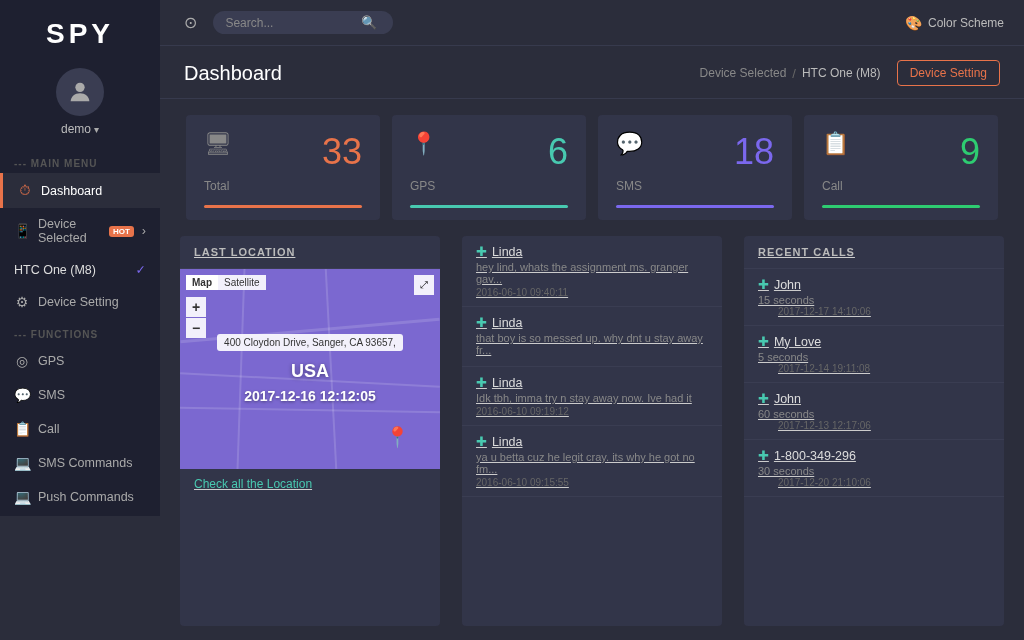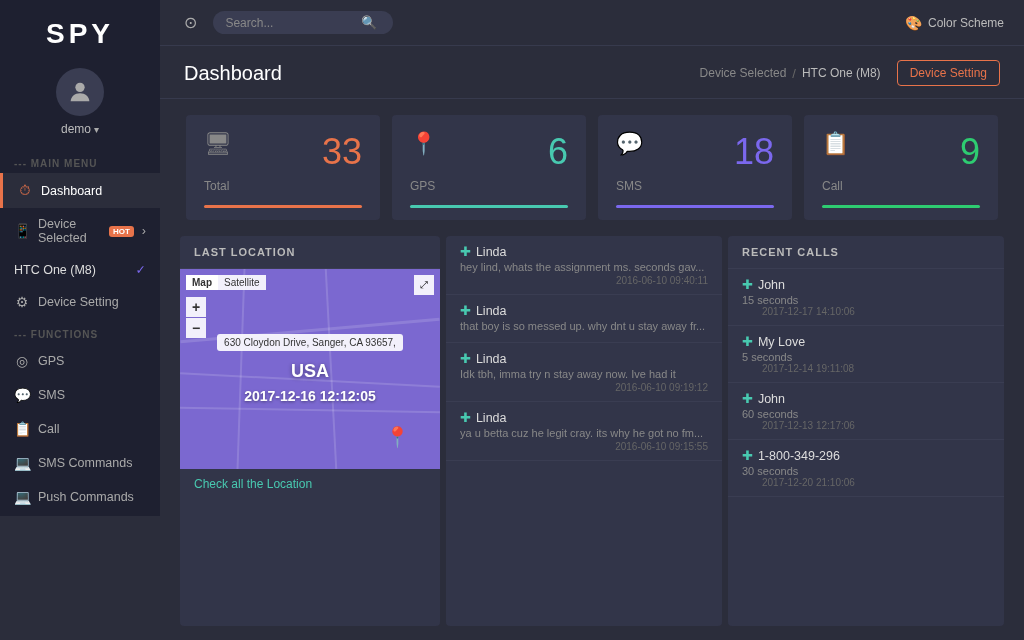--- a/index.html
+++ b/index.html
@@ -193,24 +193,25 @@
     .stat-bar { height: 3px; border-radius: 2px; margin-top: 8px; }
     .stat-bar.orange { background: linear-gradient(to right, #e8734a, #e8734a); }
     .stat-bar.teal { background: #48c9b0; }
     .stat-bar.purple { background: #7b68ee; }
     .stat-bar.green { background: #2ecc71; }
 
     
     #content-body {
       flex: 1;
       display: flex;
-      gap: 6px;
+      gap: 22px;
       padding: 0 20px 14px 20px;
       overflow: hidden;
       background: #2b2d3b;
+      text-decoration: underline;
     }
 
     
     .panel {
       background: #323549;
       border-radius: 4px;
       display: flex;
       flex-direction: column;
       overflow: hidden;
     }
@@ -369,21 +370,21 @@
       display: flex;
       align-items: center;
       gap: 5px;
       color: #ddd;
       font-size: 12.5px;
       font-weight: 500;
       margin-bottom: 2px;
     }
     .contact-icon { color: #48c9b0; font-size: 13px; }
     .msg-text { color: #888; font-size: 11px; margin-bottom: 2px; }
-    .msg-time { color: #666; font-size: 10px; text-align: right; }
+    .msg-time { color: #666; font-size: 10px; }
     .call-duration { color: #888; font-size: 11px; }
     .call-time { color: #666; font-size: 10px; margin-left: 20px; }
   </style>
 </head>
 <body>
 
 <nav id="sidebar">
   <div id="sidebar-logo">SPY</div>
 
   <div id="sidebar-avatar-wrap">
@@ -512,21 +513,21 @@
       <div class="panel-header">LAST LOCATION</div>
       <div id="map-container">
         <div class="map-bg">
 
           <div class="map-road" style="top:60px;left:0;width:100%;height:3px;transform:rotate(-5deg)"></div>
           <div class="map-road" style="top:110px;left:0;width:100%;height:2px;transform:rotate(3deg)"></div>
           <div class="map-road" style="top:0;left:60px;width:2px;height:100%;transform:rotate(2deg)"></div>
           <div class="map-road" style="top:0;left:150px;width:2px;height:100%;transform:rotate(-3deg)"></div>
           <div class="map-road" style="top:140px;left:0;width:100%;height:2px;transform:rotate(1deg)"></div>
           <div class="map-label-overlay">
-            <div class="map-address">630 Cloydon Drive, Sanger, CA 93657,</div>
+            <div class="map-address">400 Cloydon Drive, Sanger, CA 93657,</div>
             <div class="map-country">USA</div>
             <div class="map-datetime">2017-12-16 12:12:05</div>
           </div>
           <div class="map-type-bar">
             <button class="map-type-btn active">Map</button>
             <button class="map-type-btn">Satellite</button>
           </div>
           <div class="map-controls">
             <button class="map-ctrl-btn">+</button>
             <button class="map-ctrl-btn">−</button>
@@ -538,21 +539,21 @@
       <a id="check-location-link">Check all the Location</a>
     </div>
 
     <div class="panel" id="messages-panel">
       <div class="msg-list" id="msg-list">
           <div class="msg-item">
       <div class="msg-name">
         <span class="contact-icon">✚</span>
         <span>Linda</span>
       </div>
-      <div class="msg-text">hey lind, whats the assignment ms. seconds gav...</div>
+      <div class="msg-text">hey lind, whats the assignment ms. granger gav...</div>
       <div class="msg-time">2016-06-10 09:40:11</div>
     </div>
           <div class="msg-item">
       <div class="msg-name">
         <span class="contact-icon">✚</span>
         <span>Linda</span>
       </div>
       <div class="msg-text">that boy is so messed up. why dnt u stay away fr...</div>
     </div>
           <div class="msg-item">

